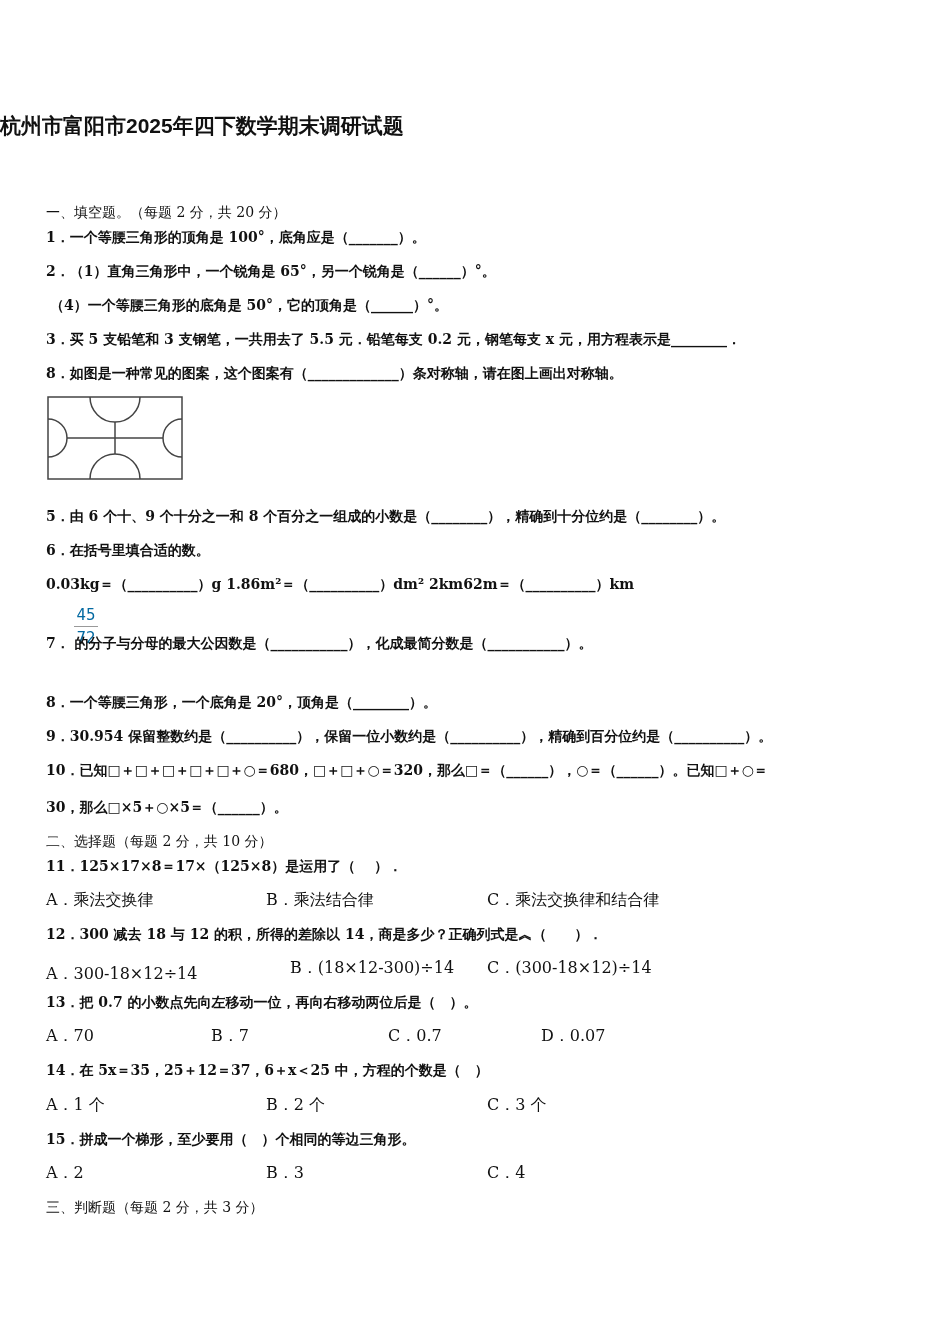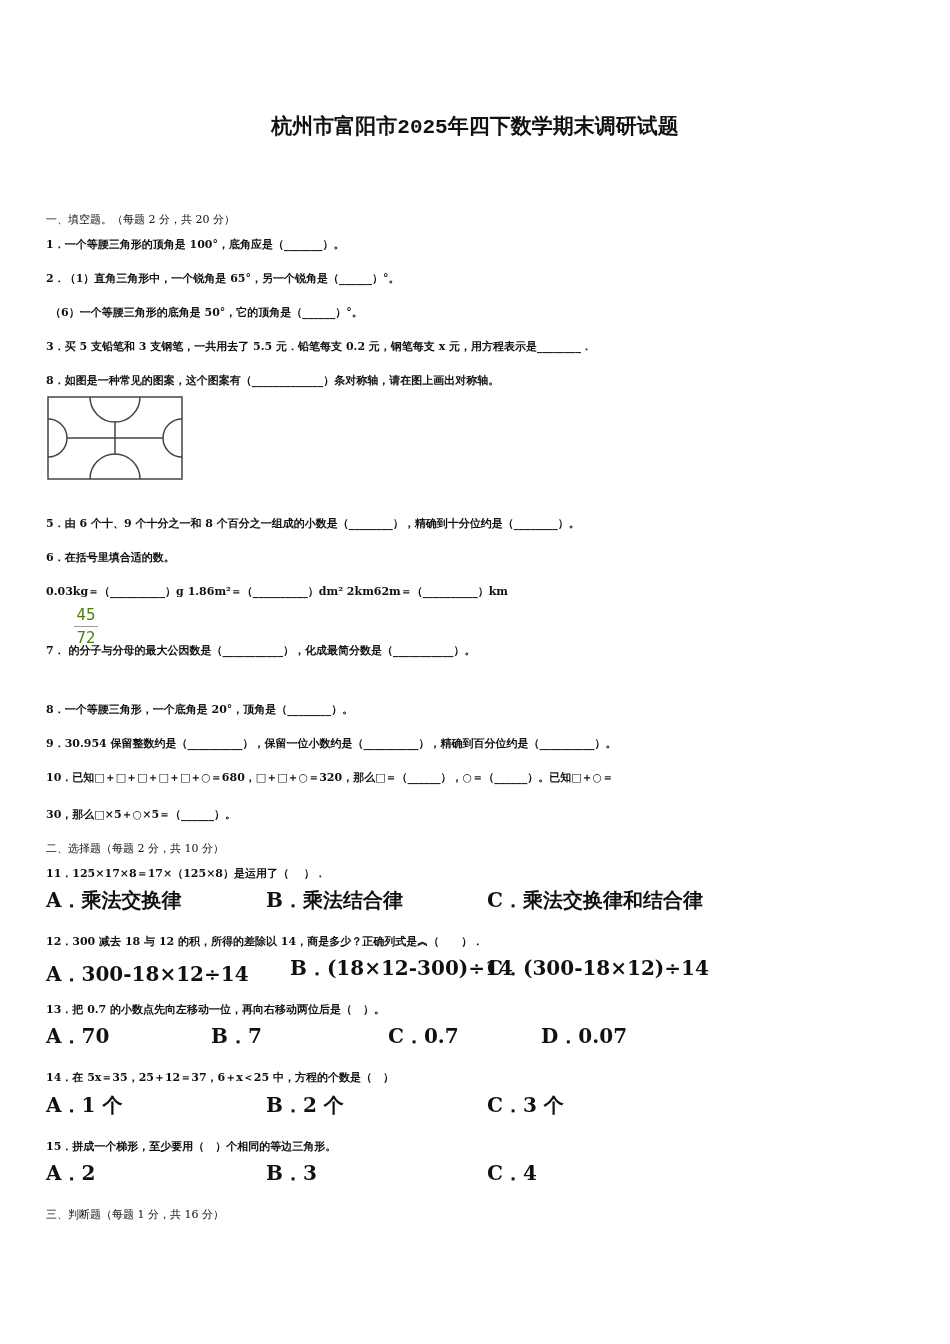--- a/index.html
+++ b/index.html
@@ -13,77 +13,76 @@
       position: relative;
       overflow: hidden;
       font-family: "DejaVu Serif", "Liberation Serif", serif;
       color: #111111;
     }
     .page-title {
       position: absolute;
       top: 112px;
       left: 0;
       width: 950px;
-      text-align: center;
-      font-family: Liberation Mono, monospace;
+      text-align: left;
+      font-family: Liberation Sans, sans-serif;
       font-weight: bold;
       font-size: 21px;
       letter-spacing: 0px;
     }
     .line {
       position: absolute;
       left: 46px;
-      font-size: 11px;
+      font-size: 14px;
       font-weight: bold;
       white-space: nowrap;
       line-height: 20px;
-      margin-top: 8px;
     }
     .line.normal { font-weight: normal; }
     .line.indent { left: 50px; }
     .opt {
       position: absolute;
-      font-size: 20px;
-      font-weight: bold;
+      font-size: 16px;
+      font-weight: normal;
       white-space: nowrap;
       line-height: 20px;
     }
     .figure {
       position: absolute;
       left: 46px;
       top: 395px;
       width: 138px;
       height: 86px;
     }
     .fraction {
       position: absolute;
       left: 74px;
       top: 606px;
       width: 24px;
       font-family: "DejaVu Sans", "Liberation Sans", sans-serif;
       font-size: 15px;
-      color: #4d7c0f;
+      color: #0369a1;
       text-align: center;
       line-height: 18px;
     }
     .fraction .bar {
       height: 1px;
       background: #999999;
       margin: 2px 0;
     }
   </style>
 </head>
 <body>
 
 <div class="page-title">杭州市富阳市2025年四下数学期末调研试题</div>
 
 <div class="line normal" style="top:202px;">一、填空题。（每题 2 分，共 20 分）</div>
 <div class="line" style="top:227px;">1．一个等腰三角形的顶角是 100°，底角应是（_______）。</div>
 <div class="line" style="top:261px;">2．（1）直角三角形中，一个锐角是 65°，另一个锐角是（______）°。</div>
-<div class="line indent" style="top:295px;">（6）一个等腰三角形的底角是 50°，它的顶角是（______）°。</div>
+<div class="line indent" style="top:295px;">（4）一个等腰三角形的底角是 50°，它的顶角是（______）°。</div>
 <div class="line" style="top:329px;">3．买 5 支铅笔和 3 支钢笔，一共用去了 5.5 元．铅笔每支 0.2 元，钢笔每支 x 元，用方程表示是________．</div>
 <div class="line" style="top:363px;">8．如图是一种常见的图案，这个图案有（_____________）条对称轴，请在图上画出对称轴。</div>
 
 <svg class="figure" viewBox="0 0 138 86" width="138" height="86">
   <g fill="none" stroke="#444444" stroke-width="1.5">
     <rect x="2" y="2" width="134" height="82"></rect>
 
     <path d="M44 2 A25 25 0 0 0 94 2"></path>
 
     <path d="M44 84 A25 25 0 0 1 94 84"></path>
@@ -134,13 +133,13 @@
 <div class="line" style="top:1060px;">14．在 5x＝35，25＋12＝37，6＋x＜25 中，方程的个数是（　）</div>
 <div class="opt" style="top:1095px; left:46px;">A．1 个</div>
 <div class="opt" style="top:1095px; left:266px;">B．2 个</div>
 <div class="opt" style="top:1095px; left:487px;">C．3 个</div>
 
 <div class="line" style="top:1129px;">15．拼成一个梯形，至少要用（　）个相同的等边三角形。</div>
 <div class="opt" style="top:1163px; left:46px;">A．2</div>
 <div class="opt" style="top:1163px; left:266px;">B．3</div>
 <div class="opt" style="top:1163px; left:487px;">C．4</div>
 
-<div class="line normal" style="top:1197px;">三、判断题（每题 1 分，共 16 分）</div>
+<div class="line normal" style="top:1197px;">三、判断题（每题 2 分，共 3 分）</div>
 
 </body></html>

